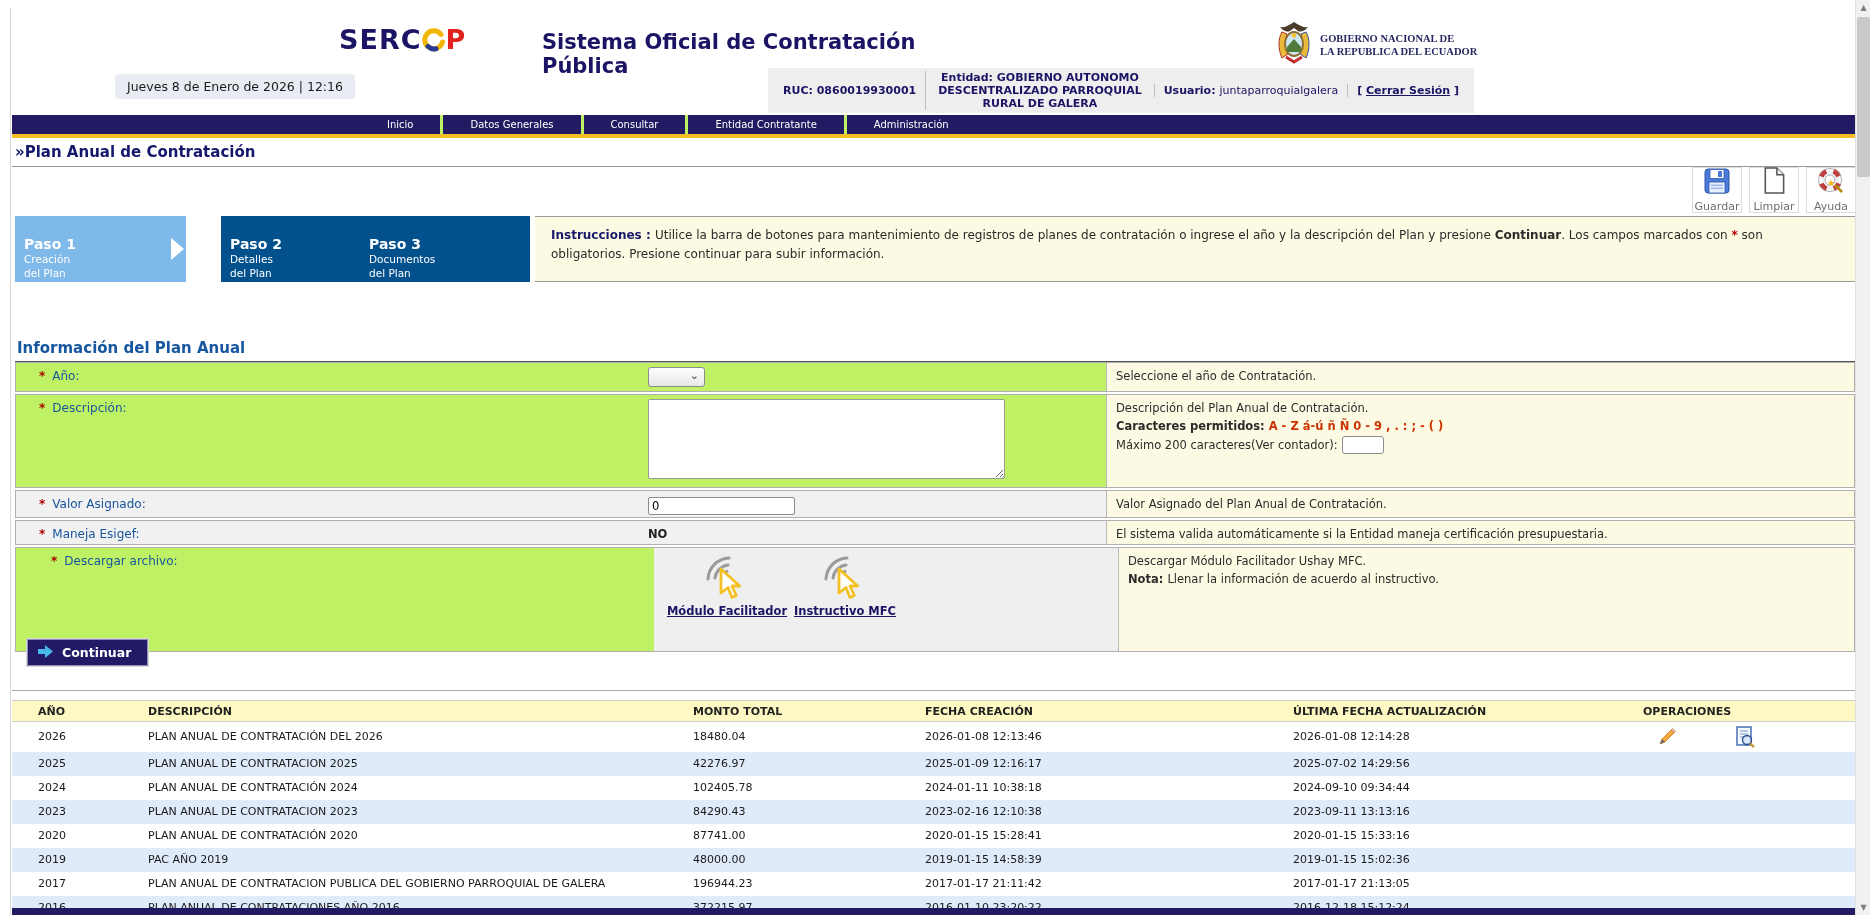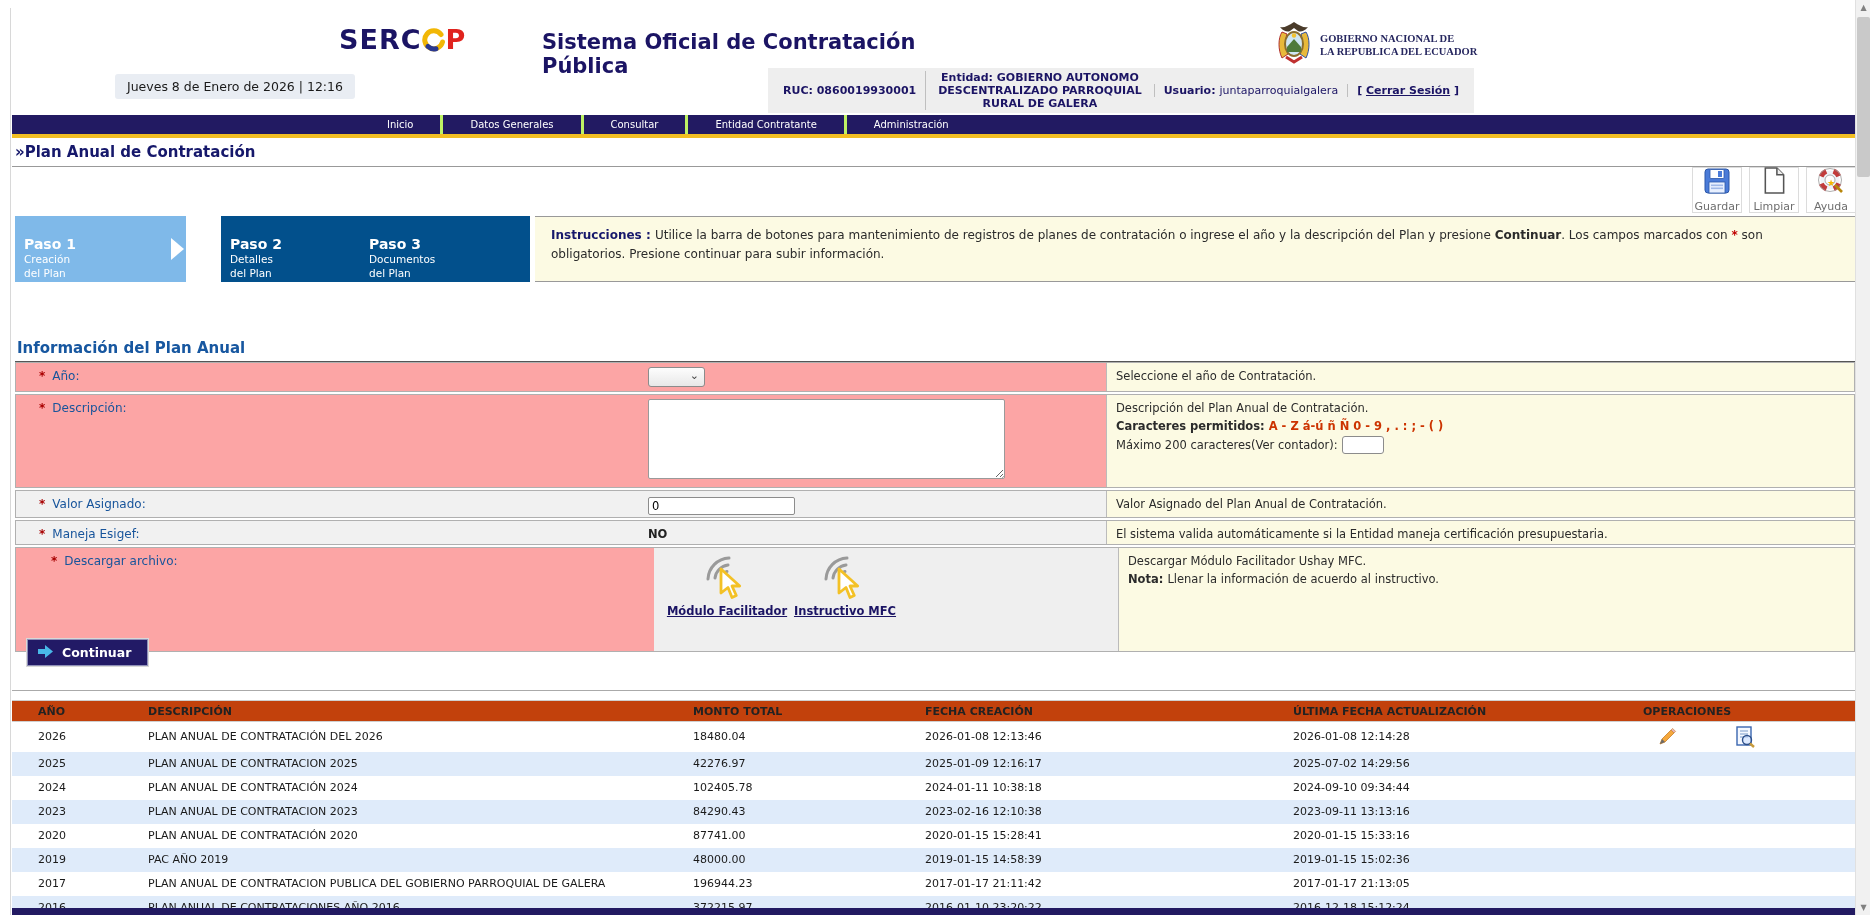--- a/index.html
+++ b/index.html
@@ -50,21 +50,21 @@
     border-left:13px solid #FFF; border-top:11px solid transparent; border-bottom:11px solid transparent; }
   .instr { position:absolute; left:535px; top:216px; width:1320px; height:66px; background:#FCFAE3;
     border-top:1px solid #999; border-bottom:1px solid #999; padding:9px 16px; font-size:12px; color:#2B2B2B; line-height:1.55; }
   .instr .ilabel { color:#16186B; font-weight:bold; }
   .instr b { color:#2B2B2B; }
   .instr .red { color:#C00000; font-weight:bold; }
 
   
   .infohdr { position:absolute; left:15px; top:338px; width:1840px; font-size:15px; font-weight:bold; color:#1757A0; padding:1px 12px 4px 2px; border-bottom:1px solid #555; }
   .form { position:absolute; left:15px; top:362px; width:1840px; }
-  .frow { display:flex; border:1px solid #B0B0B0; margin-bottom:2px; background:#fca5a5; }
+  .frow { display:flex; border:1px solid #B0B0B0; margin-bottom:2px; background:#bef264; }
   .flabel { width:626px; padding:6px 0 0 23px; font-size:12px; color:#17549B; }
   .flabel .ast, .ast { color:#A80000; font-weight:bold; margin-right:7px; }
   .fctrl { width:464px; padding:4px 0 4px 6px; }
   .fhelp { flex:1; background:#FCFAE3; border-left:1px solid #BBB; padding:5px 0 5px 9px; font-size:11.5px; color:#2B2B2B; line-height:1.55; }
   .row-gray .flabel, .row-gray .fctrl { background:#F1F1F1; }
   .ctrl-gray .fctrl { background:#EFEFEF; }
   .r-year { height:30px; }
   .r-desc { height:94px; }
   .r-valor { height:28px;justify-content:flex-end; }
   .r-esigef { height:25px; }
@@ -85,21 +85,21 @@
   .notelbl { font-weight:bold; }
 
   
   .continue { position:absolute; left:27px; top:639px; height:27px; background:#221A66; border:1px solid #8F8FB8; outline:1px solid #D8D8D8; color:#FFF;
     font-size:12.5px; font-weight:bold; display:flex; align-items:center; gap:9px; padding:0 16px 0 10px; cursor:pointer; font-family:inherit; }
   .hr2 { position:absolute; left:12px; top:690px; width:1843px; border-top:1px solid #AAA; }
 
   
   .pactable { position:absolute; left:12px; top:700px; width:1843px; }
   table { border-collapse:collapse; table-layout:fixed; width:100%; font-size:11px; color:#1A1A1A; }
-  thead tr { background:#c2410c; border-top:1px solid #CFCFCF; border-bottom:1px solid #CFCFCF; }
+  thead tr { background:#fef9c3; border-top:1px solid #CFCFCF; border-bottom:1px solid #CFCFCF; }
   th { text-align:left; font-size:11px; font-weight:bold; color:#222; height:21px; padding:0; white-space:nowrap; overflow:hidden; }
   th.c0 { padding-left:26px; }
   td { height:24px; padding:0; vertical-align:middle; white-space:nowrap; overflow:hidden; }
   td.c0 { padding-left:26px; }
   tr.alt { background:#DFEBFA; }
   tr.first td { height:30px; }
   .opsbox { display:flex; align-items:center; gap:58px; padding-left:14px; }
   .opicon { cursor:pointer; display:inline-flex; }
 
   

